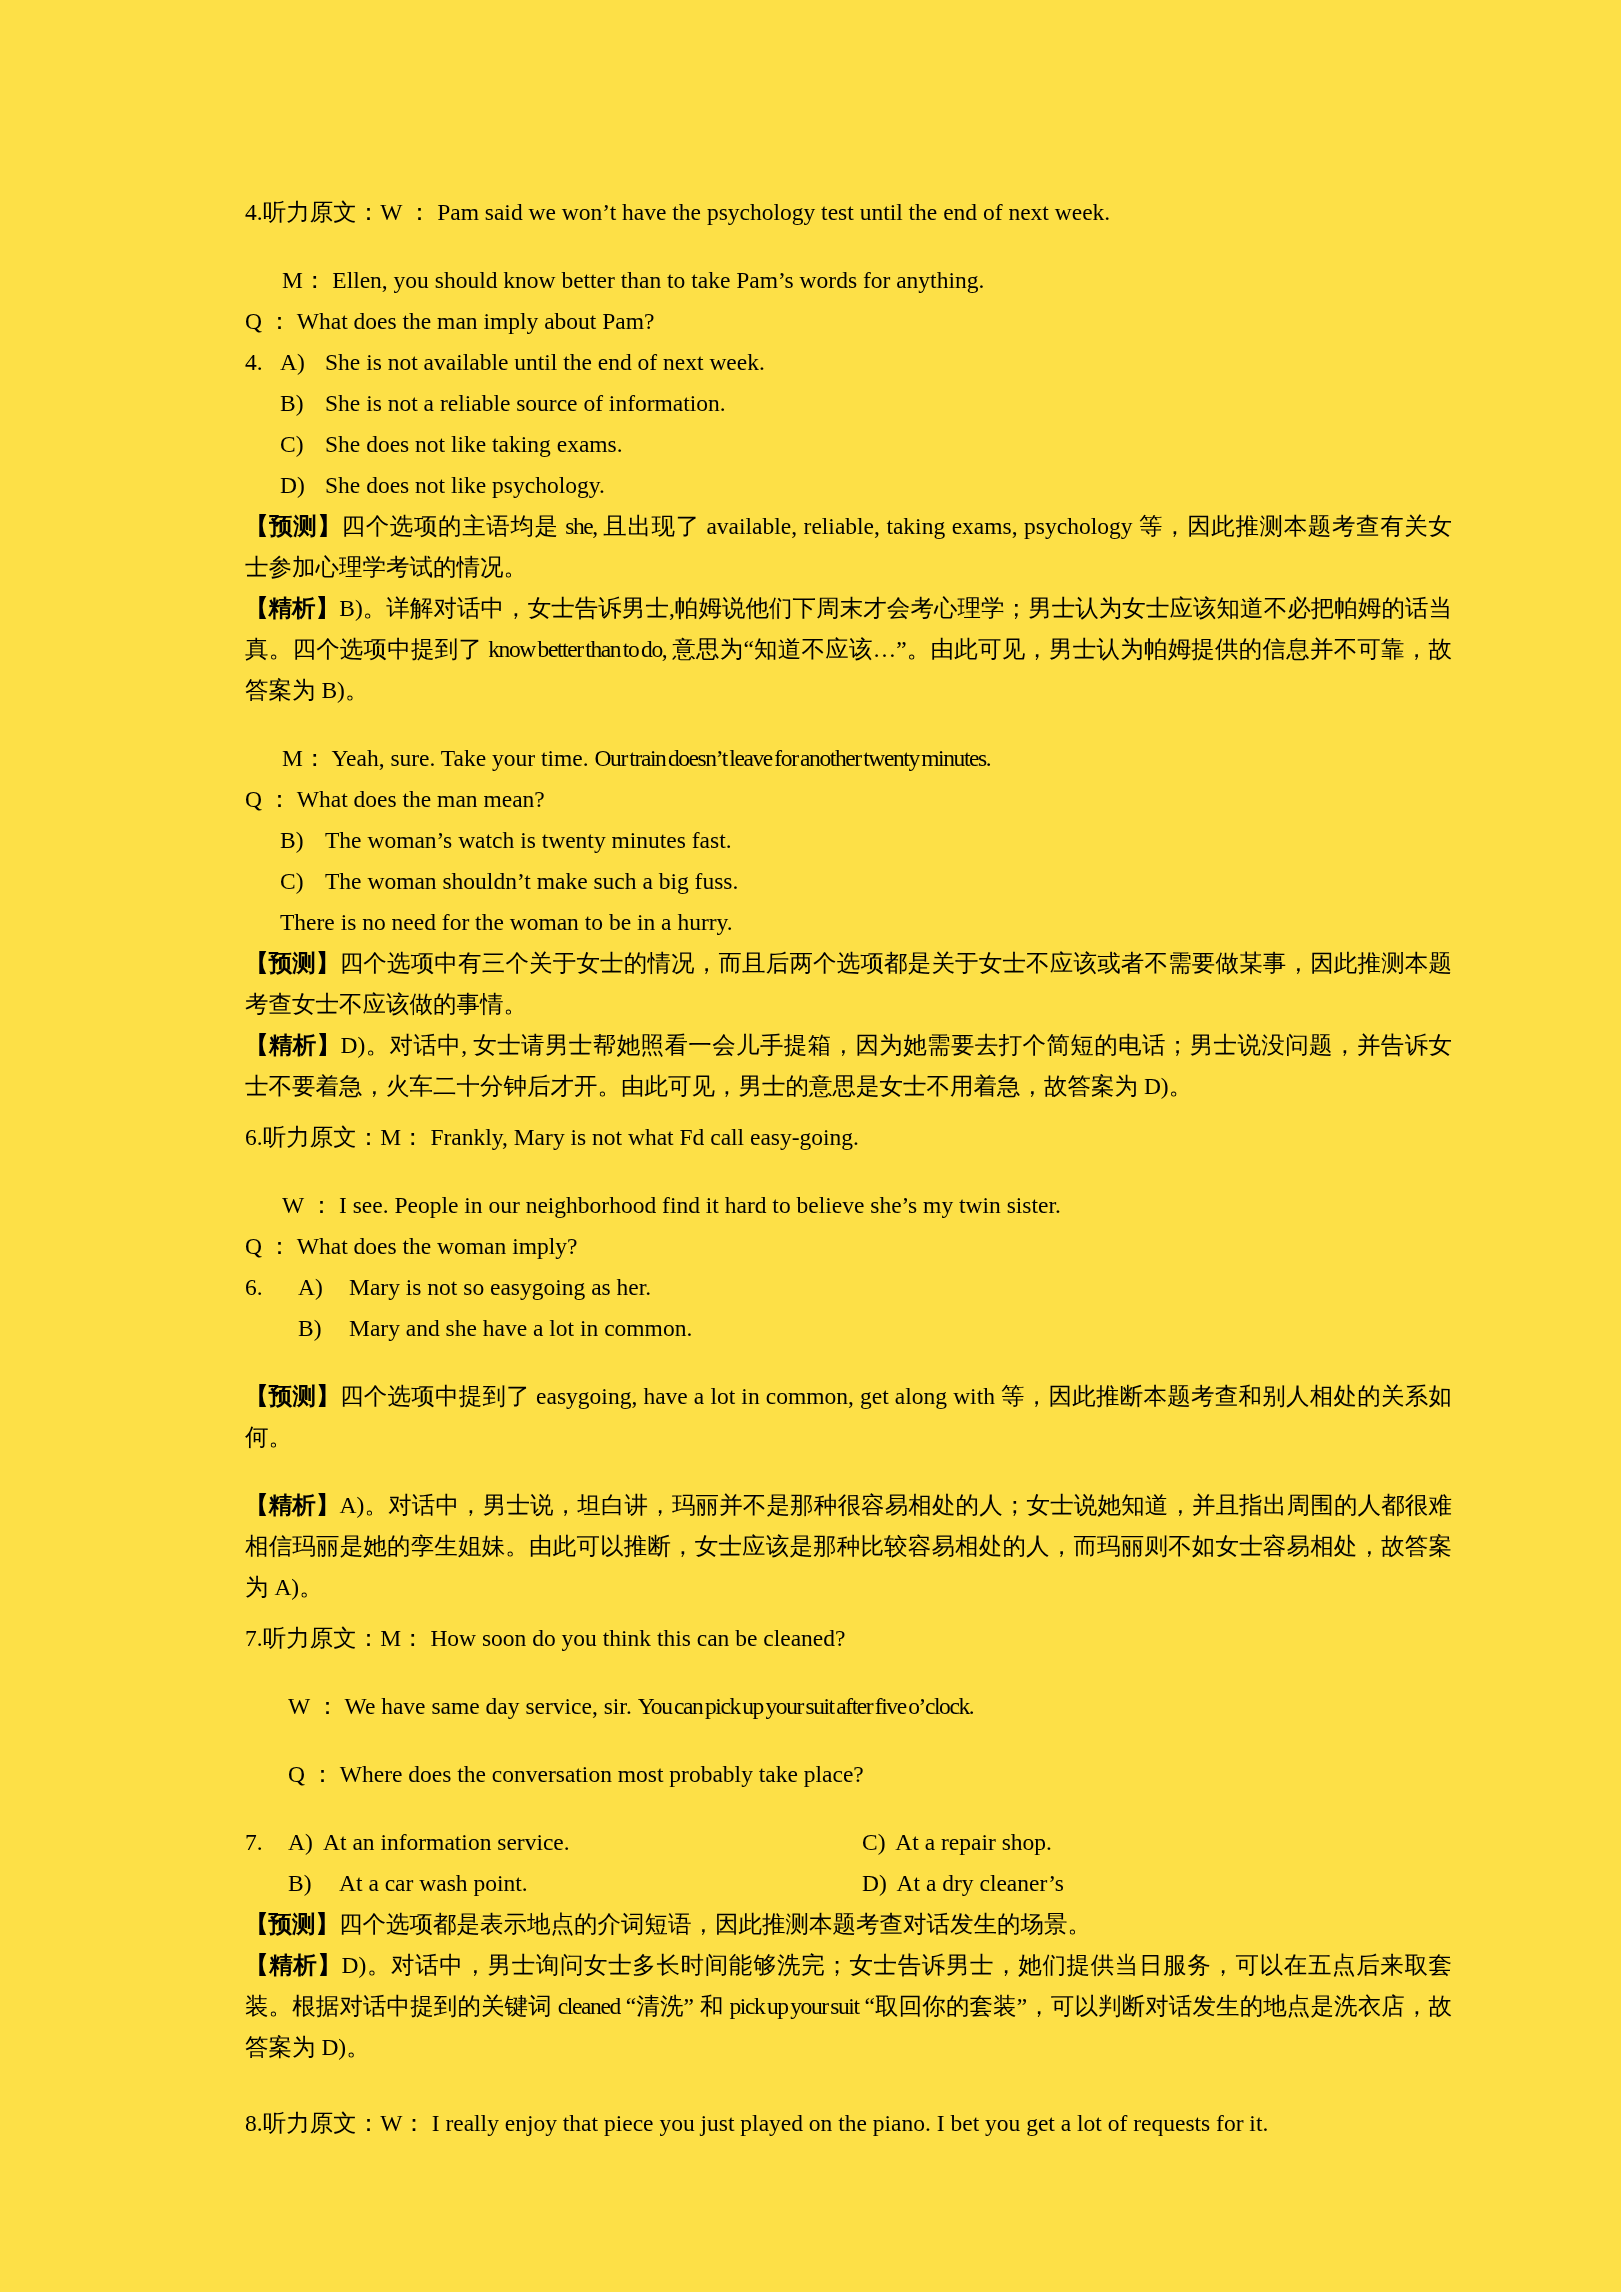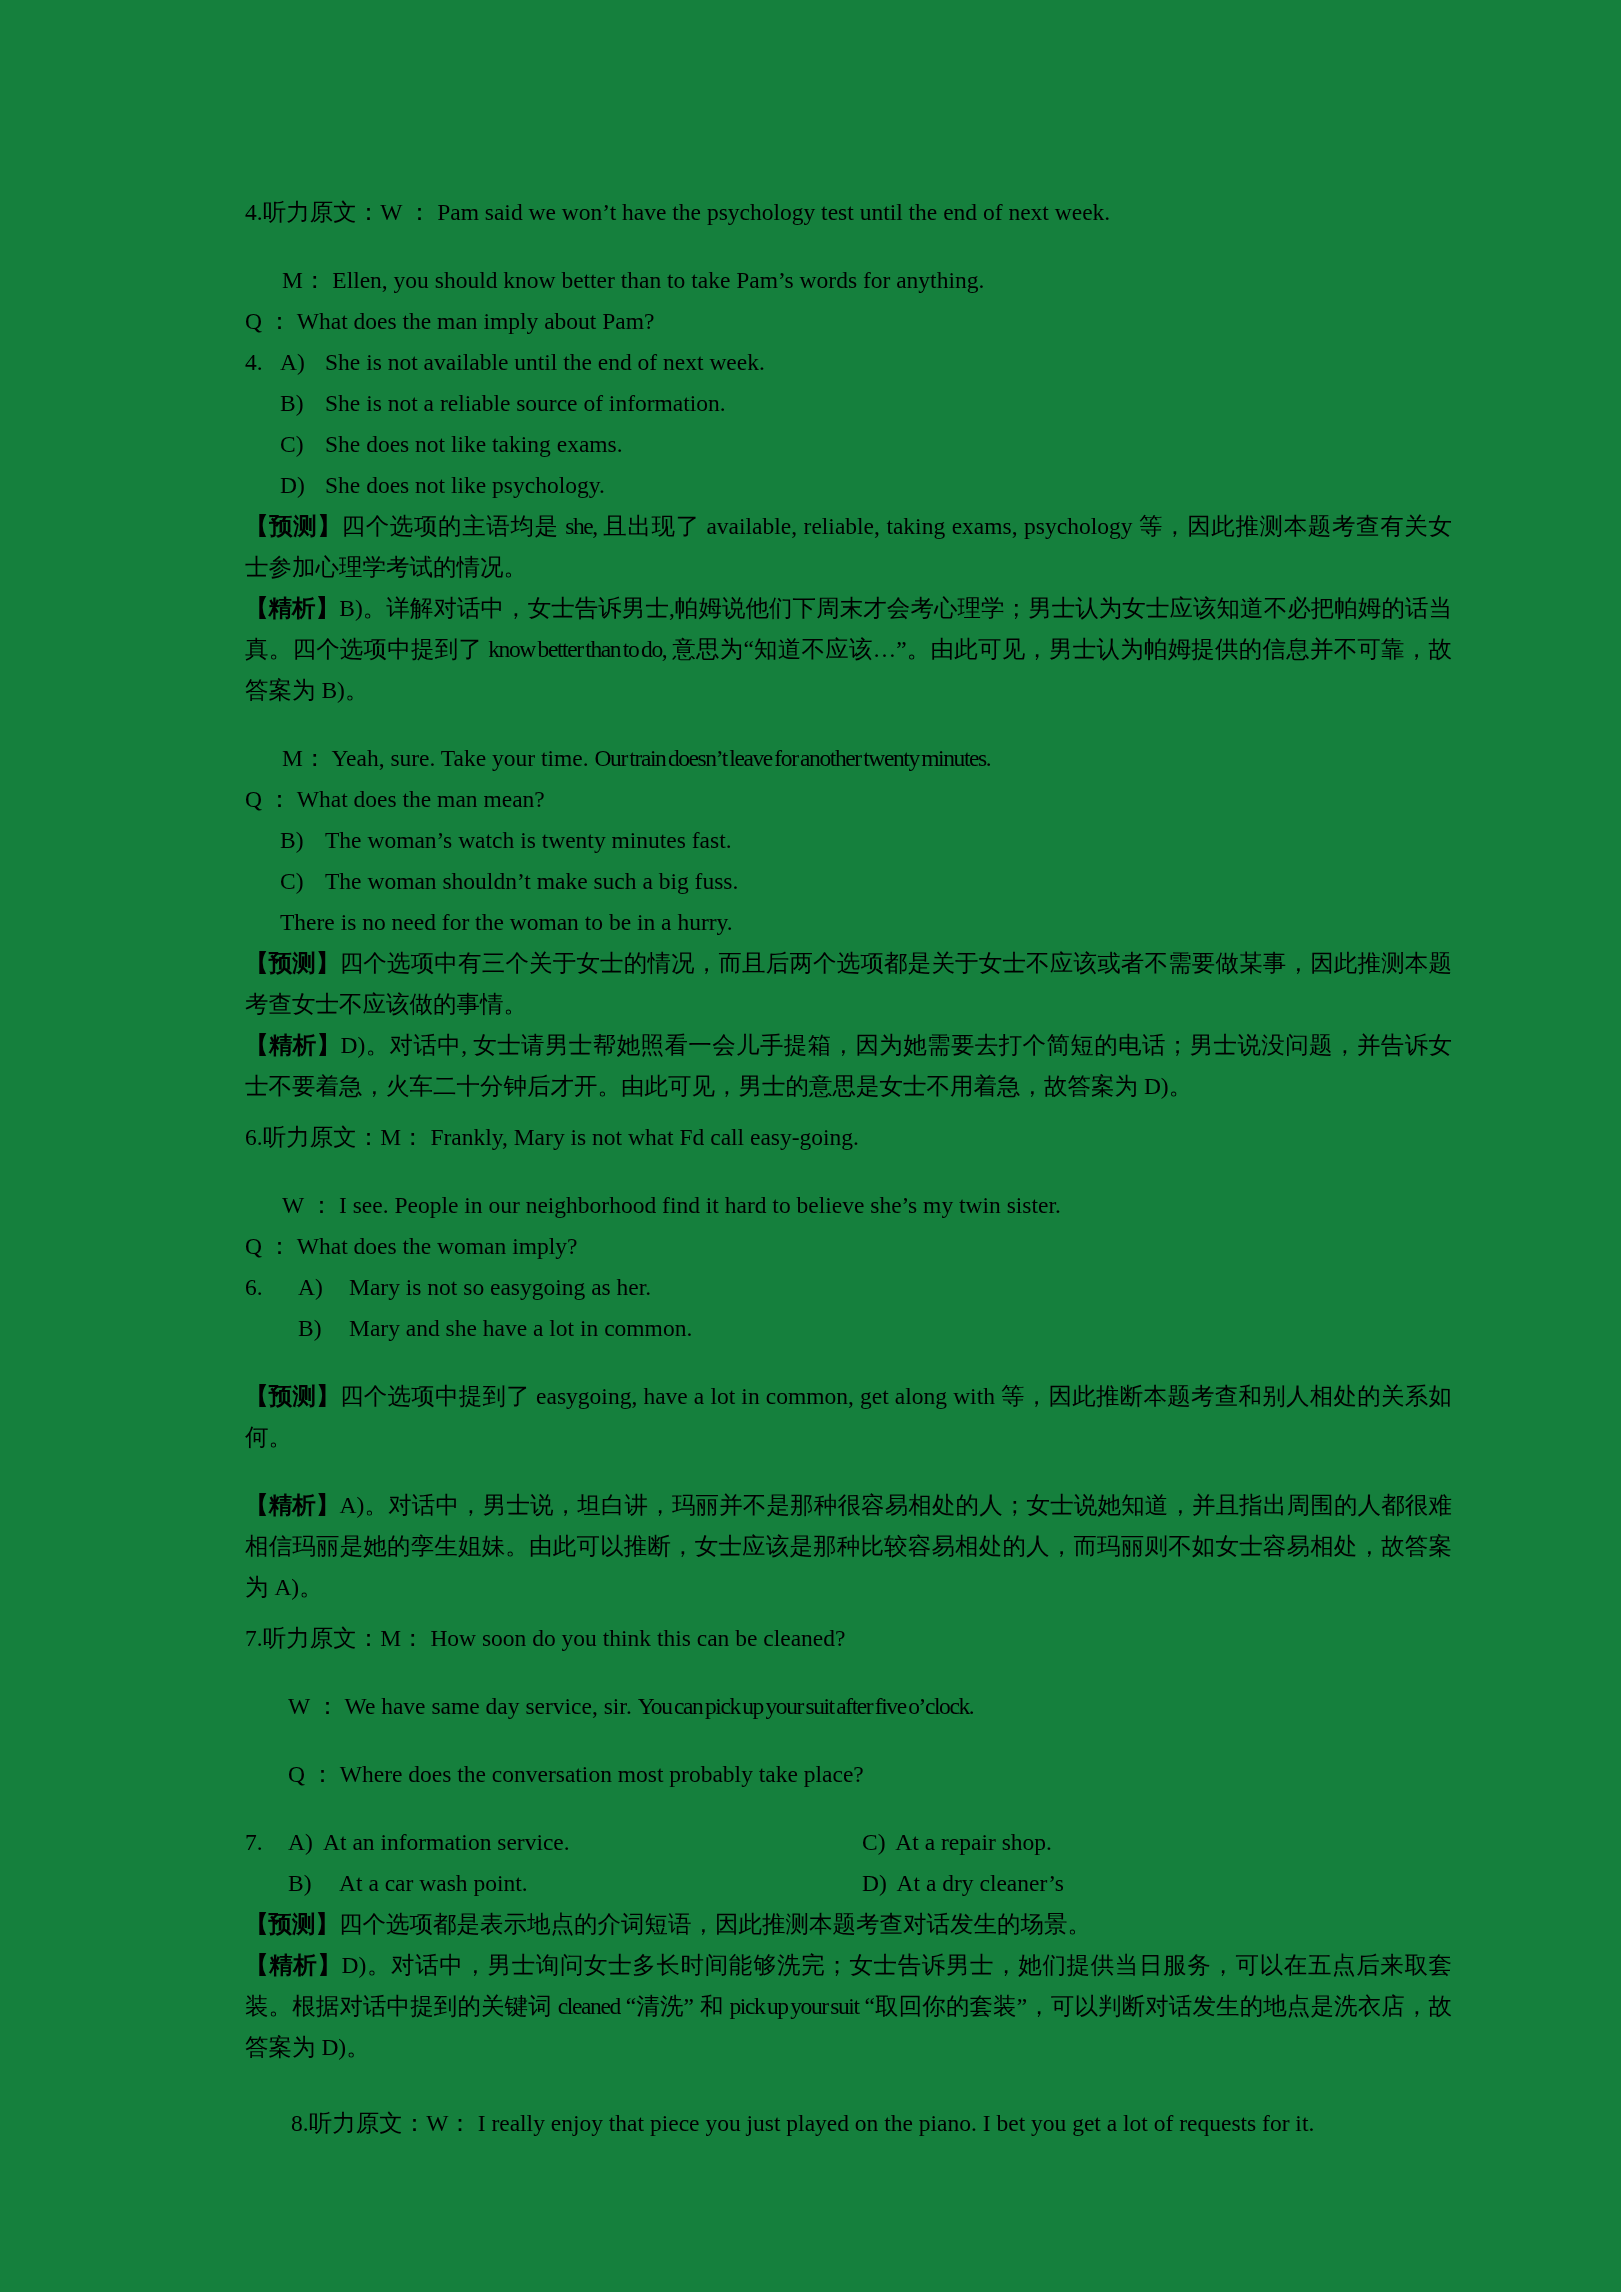--- a/index.html
+++ b/index.html
@@ -8,32 +8,32 @@
     color:#000;
     font-family:"Liberation Serif","DejaVu Serif",serif;
     font-size:23.5px;
     -webkit-font-smoothing:antialiased;
   }
   .page{
     box-sizing:border-box;
     width:1621px;height:2293px;
     padding:192px 169px 0 245px;
     overflow:hidden;
-    background:#15803d;
+    background:#fde047;
   }
   .line,.para,.orow{margin:0;line-height:41px;}
   .o2row{display:flex;line-height:41px;}
   .para{text-align:justify;}
   .lbl{font-weight:bold;}
   .cond{letter-spacing:-1.4px;word-spacing:-2px;}
   .gap{margin-top:27px;}
   .ind1{padding-left:37px;}
   .ind2{padding-left:43px;}
   .qblock{margin-bottom:9.8px;}
-  .q8block{margin-top:35px;margin-left:46px;}
+  .q8block{margin-top:35px;}
   
   .onum{display:inline-block;width:35px;}
   .olet{display:inline-block;width:45px;}
   .olet.sm{width:25.5px;}
   
   .onum6{flex:0 0 53px;}
   .onum7{flex:0 0 43px;}
   .lcell6{flex:0 0 555px;}
   .lcell7{flex:0 0 574px;}
   .rcell{flex:1 1 auto;}

